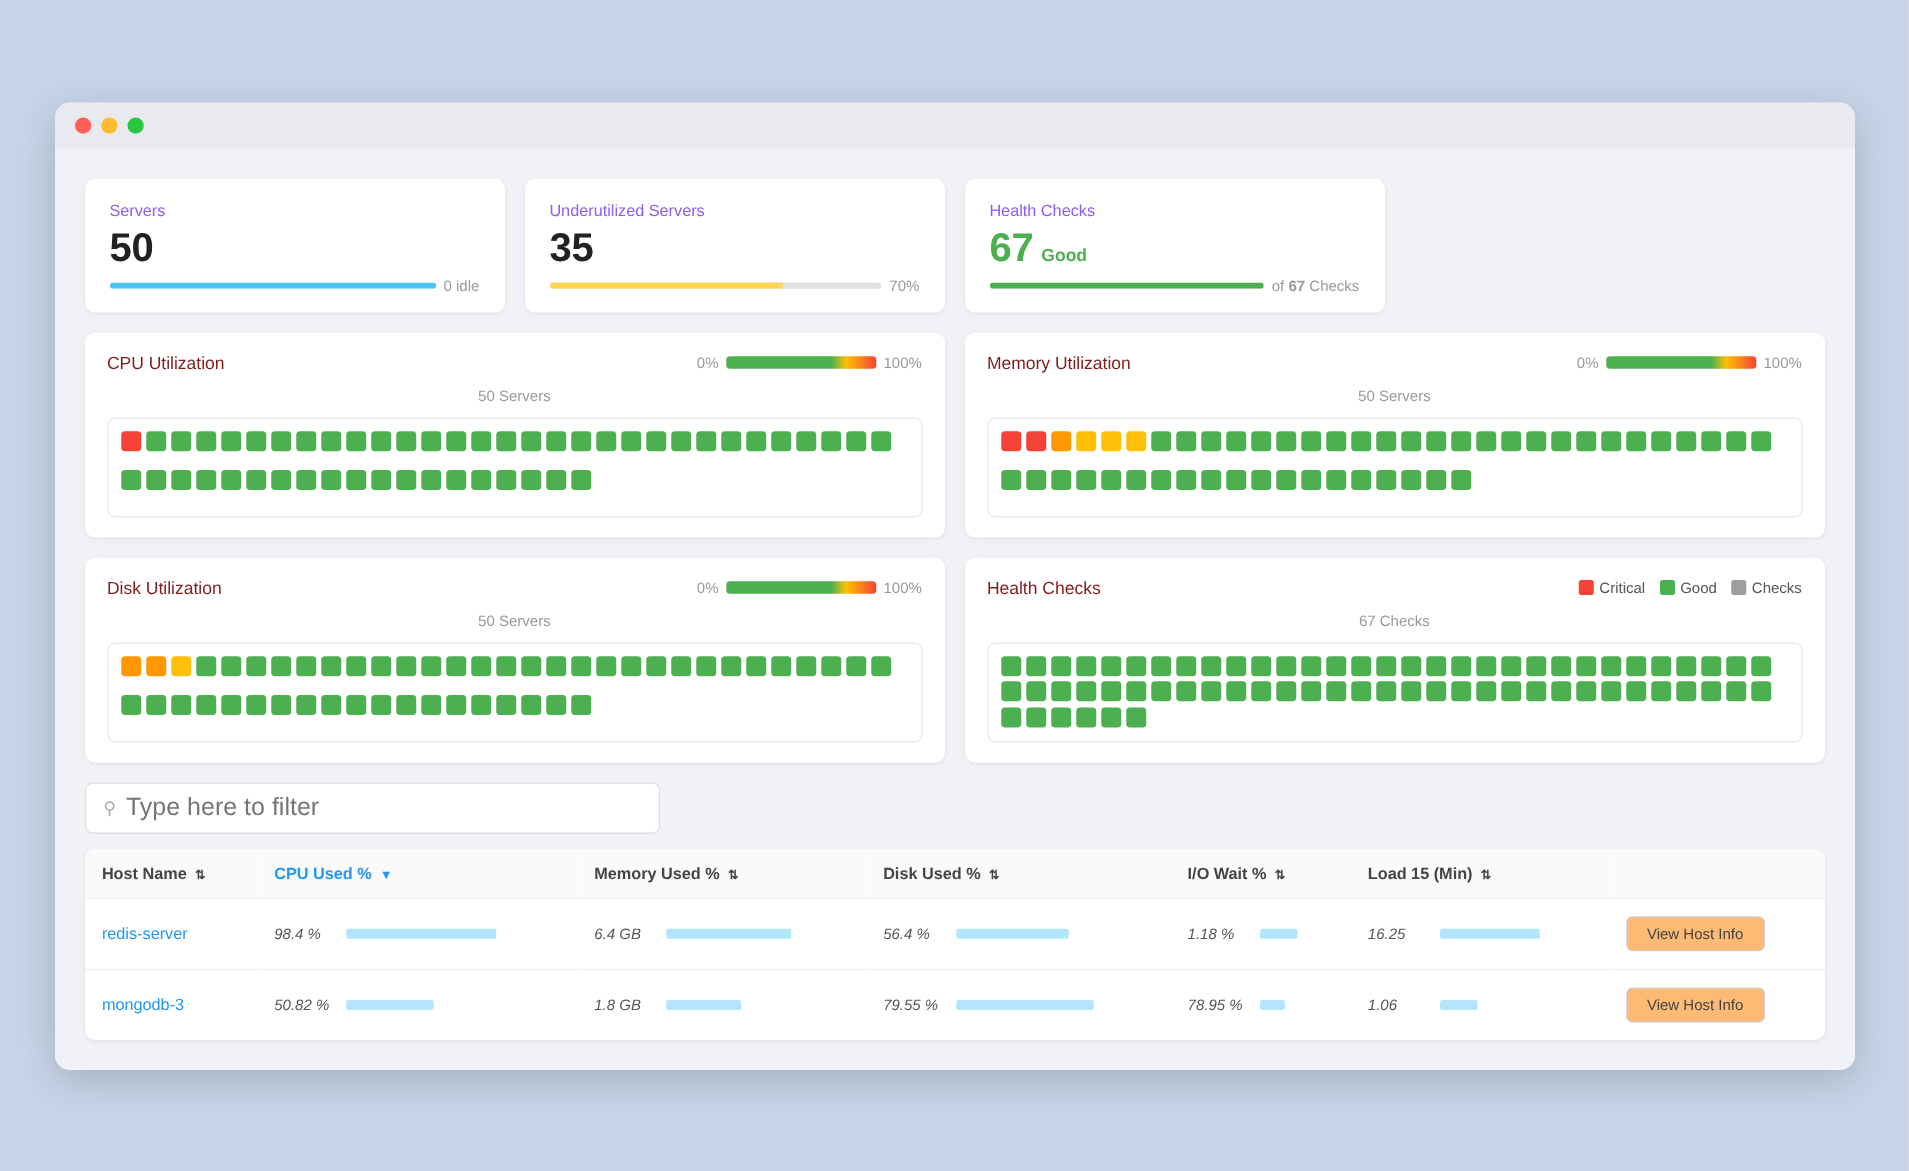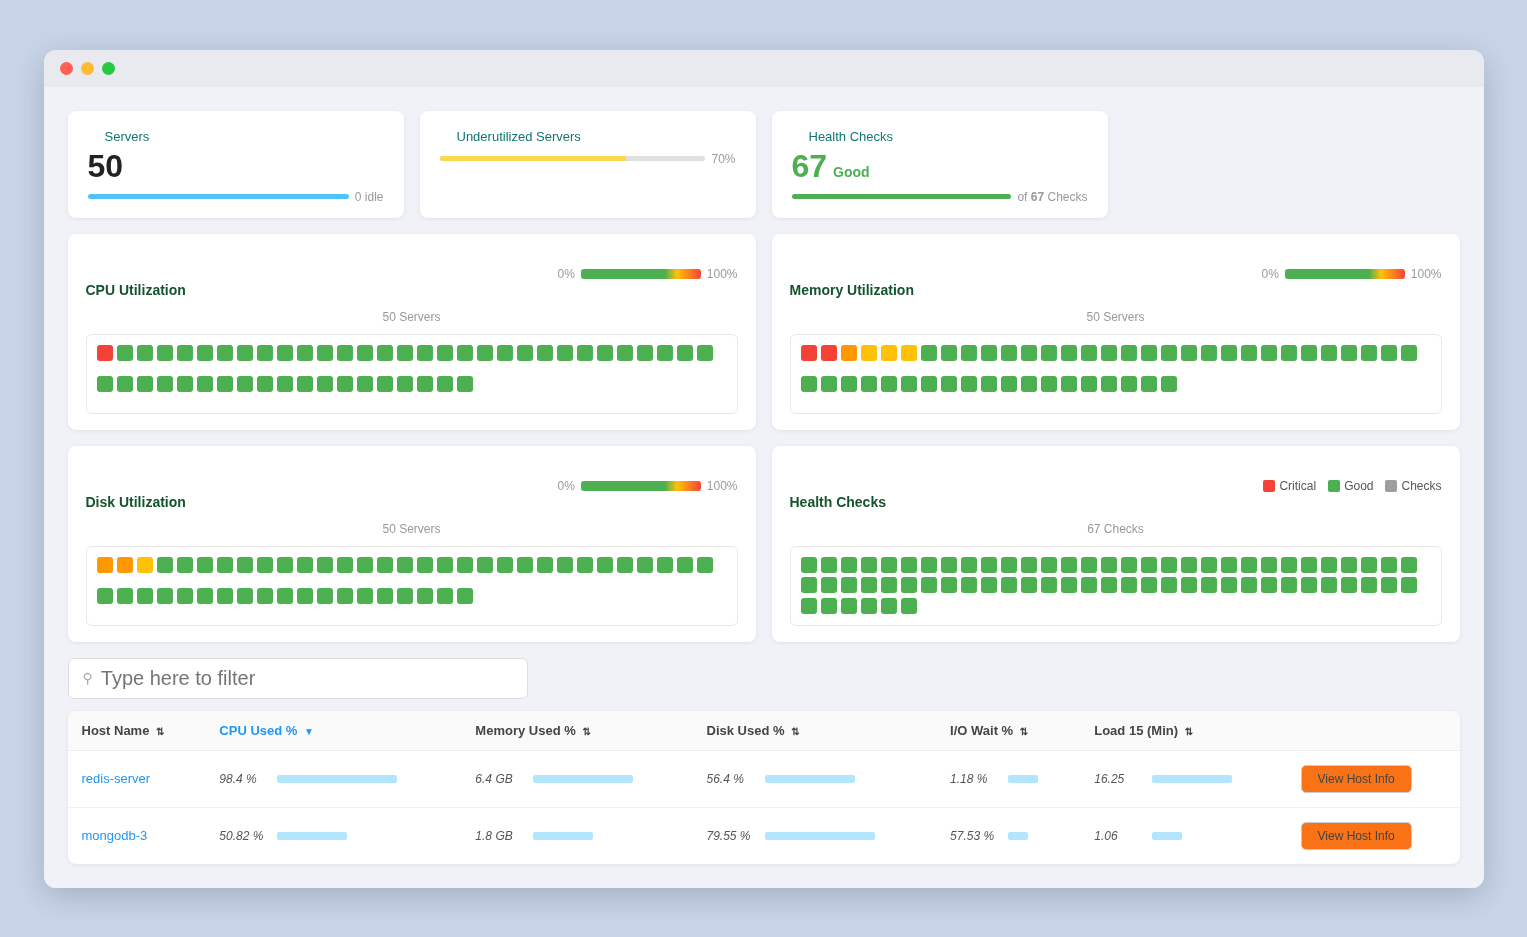--- a/index.html
+++ b/index.html
@@ -44,23 +44,22 @@
       margin-bottom: 16px;
     }
     .stat-card {
       background: #fff;
       border-radius: 8px;
       padding: 18px 20px 14px;
       box-shadow: 0 1px 4px rgba(0,0,0,0.07);
     }
     .stat-label {
       font-size: 13px;
-      color: #0f766e;
+      color: #8b5cf6;
       margin-bottom: 6px;
-      margin-left: 17px;
     }
     .stat-number {
       font-size: 32px;
       font-weight: 700;
       color: #222;
       line-height: 1;
     }
     .stat-number-green { color: #4CAF50; }
     .stat-bar-row {
       display: flex;
@@ -109,23 +108,22 @@
       box-shadow: 0 1px 4px rgba(0,0,0,0.07);
     }
     .panel-header {
       display: flex;
       align-items: center;
       justify-content: space-between;
       margin-bottom: 12px;
     }
     .panel-title {
       font-size: 14px;
-      font-weight: 700;
-      color: #14532d;
-      margin-top: 32px;
+      font-weight: 400;
+      color: #7f1d1d;
     }
     .panel-scale {
       display: flex;
       align-items: center;
       gap: 6px;
       font-size: 12px;
       color: #999;
     }
     .scale-bar {
       width: 120px;
@@ -248,21 +246,21 @@
       color: #555;
       min-width: 50px;
     }
     .metric-bar {
       height: 8px;
       background: #b3e5fc;
       border-radius: 2px;
       min-width: 20px;
     }
     .btn-view {
-      background: #f97316;
+      background: #fdba74;
       border: 1px solid #ccc;
       border-radius: 5px;
       padding: 6px 16px;
       font-size: 12px;
       color: #444;
       cursor: pointer;
     }
     .sort-icon { font-size: 10px; margin-left: 3px; }
   </style>
 </head>
@@ -285,20 +283,21 @@
           <div class="stat-bar-container">
             <div class="stat-bar-fill-blue" style="width:100%"></div>
           </div>
           <span class="stat-bar-label">0 idle</span>
         </div>
       </div>
 
 
       <div class="stat-card">
         <div class="stat-label">Underutilized Servers</div>
+        <div class="stat-number">35</div>
         <div class="stat-bar-row">
           <div class="stat-bar-container">
             <div class="stat-bar-fill-yellow"></div>
           </div>
           <span class="stat-bar-label">70%</span>
         </div>
       </div>
 
       <div class="stat-card">
         <div class="stat-label">Health Checks</div>
@@ -705,21 +704,21 @@
               </div>
             </td>
             <td>
               <div class="metric-bar-wrap">
                 <span class="metric-val">79.55 %</span>
                 <div class="metric-bar" style="width:110px"></div>
               </div>
             </td>
             <td>
               <div class="metric-bar-wrap">
-                <span class="metric-val">57.53 %</span>
+                <span class="metric-val">78.95 %</span>
                 <div class="metric-bar" style="width:20px"></div>
               </div>
             </td>
             <td>
               <div class="metric-bar-wrap">
                 <span class="metric-val">1.06</span>
                 <div class="metric-bar" style="width:30px"></div>
               </div>
             </td>
             <td>

